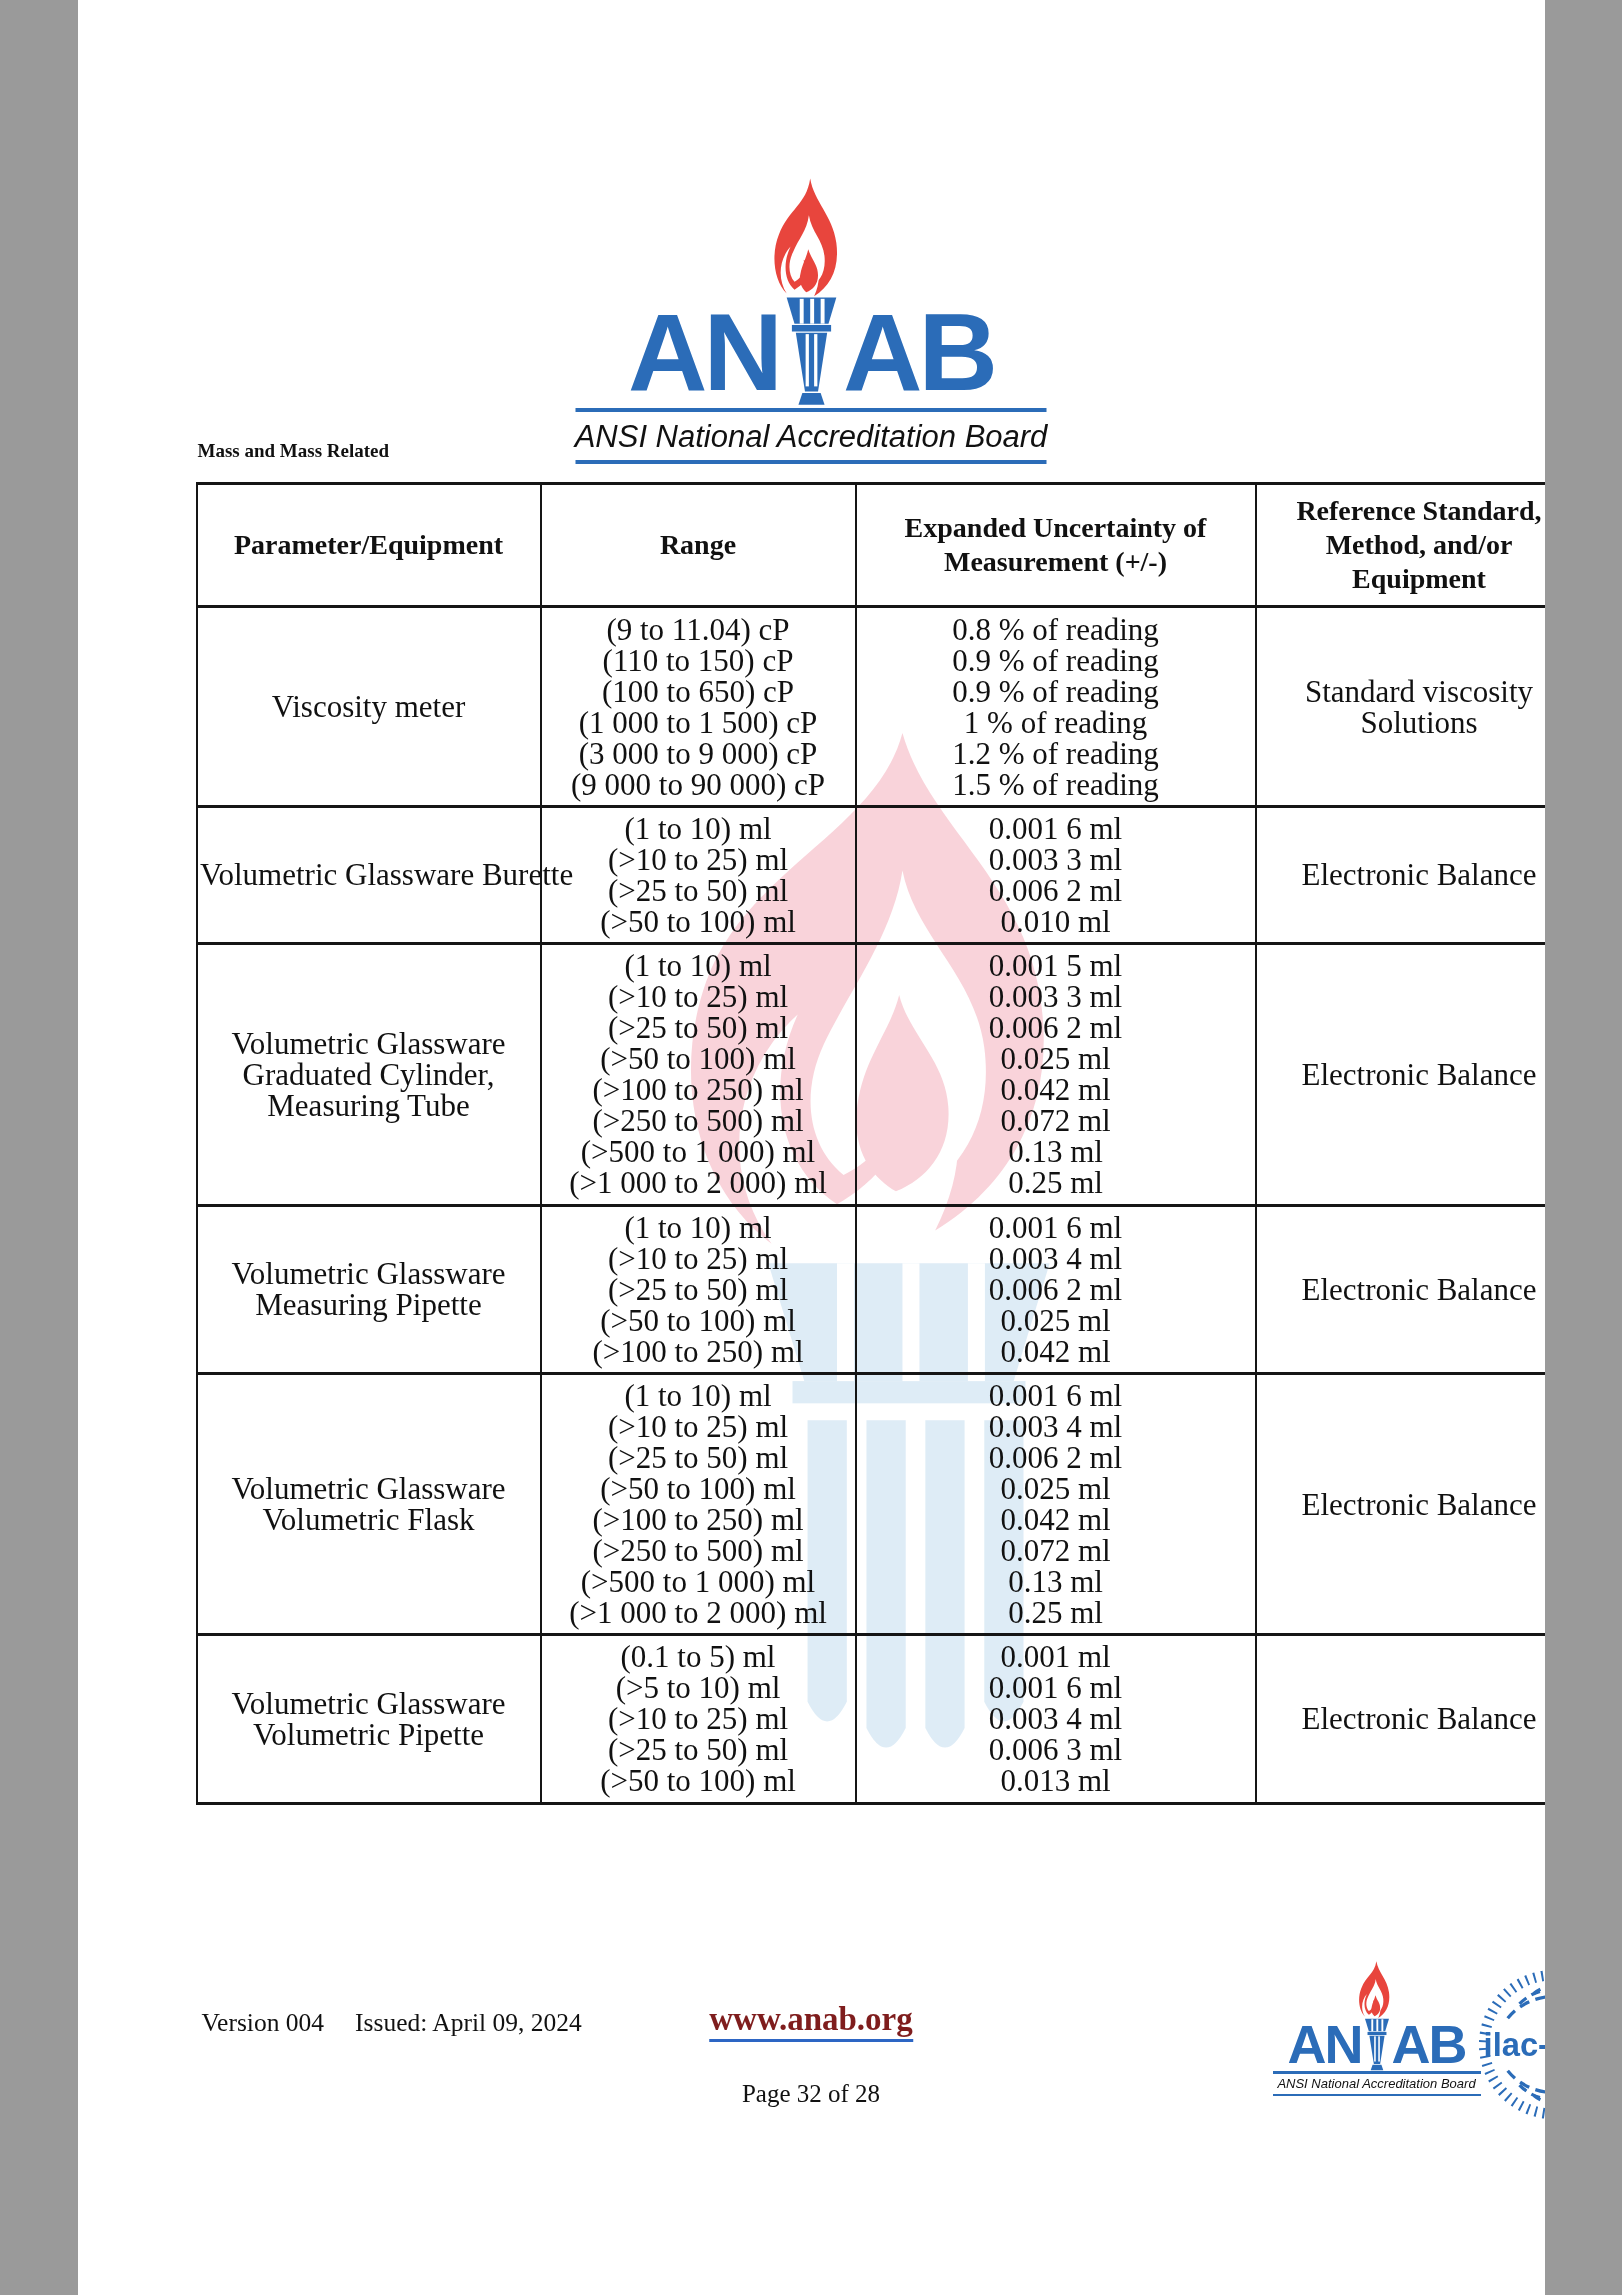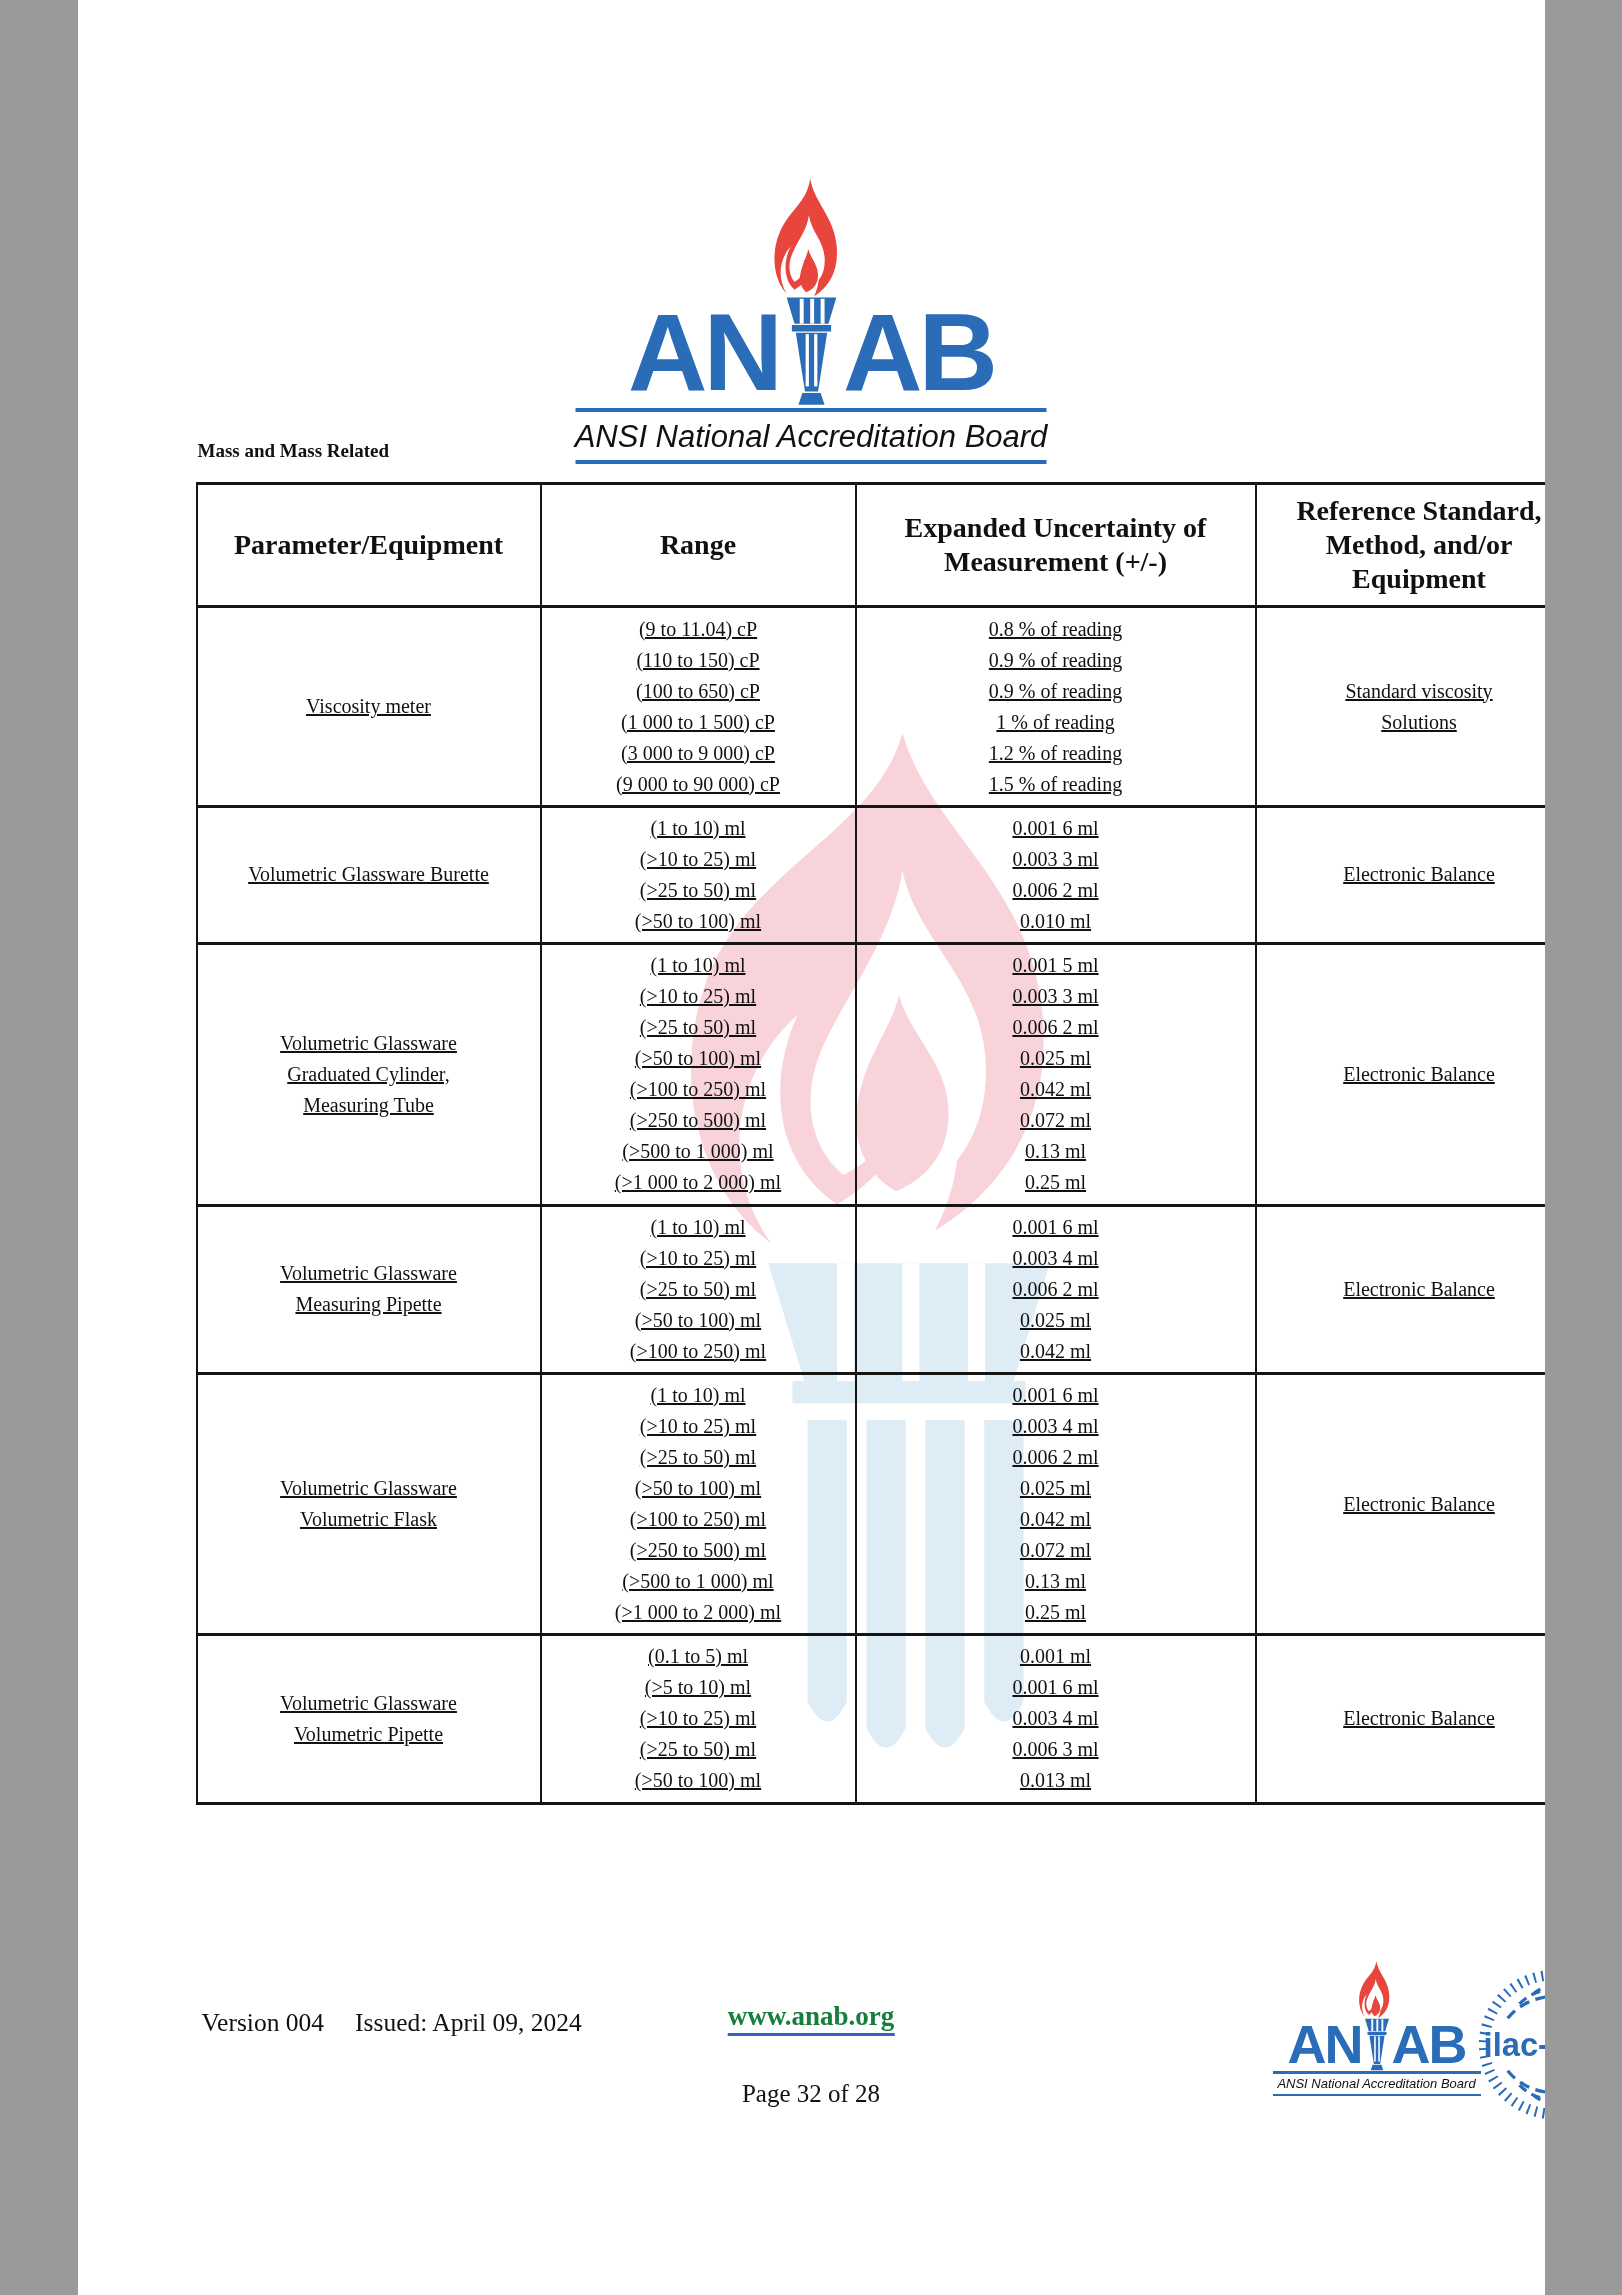--- a/index.html
+++ b/index.html
@@ -43,29 +43,29 @@
     border-collapse:collapse;table-layout:fixed;
     background:transparent;
   }
   .doc-table th,.doc-table td{
     border-left:2px solid #151515;border-right:2px solid #151515;
     border-top:3.3px solid #151515;border-bottom:3.3px solid #151515;
     vertical-align:middle;text-align:center;
     padding:5.2px 2.6px;
   }
   .doc-table th{font-size:28px;font-weight:bold;line-height:34px;padding:9.2px 11.8px;}
-  .doc-table td{font-size:20px;line-height:31px;text-decoration:underline;}
+  .doc-table td{font-size:31px;line-height:31px;}
   .cell-line{white-space:nowrap;}
 
   
   .footer-version{position:absolute;left:124px;top:2008px;font-size:25.5px;}
   .footer-version .gap{display:inline-block;width:31px;}
   .footer-site{
     position:absolute;left:50%;transform:translateX(-50%);top:2001px;
-    font-size:27px;font-weight:bold;color:#15803d;
+    font-size:33px;font-weight:bold;color:#7f1d1d;
     border-bottom:3.3px solid #2d66c4;padding-bottom:1.3px;
     text-decoration:none;
   }
   .footer-page{position:absolute;left:50%;transform:translateX(-50%);top:2080px;font-size:25px;}
 
   
   .logo-bottom{position:absolute;left:1191px;top:1966px;width:216px;text-align:center;}
   .logo-bottom .brand-row{display:flex;justify-content:center;align-items:flex-end;margin-top:54px;height:48px;}
   .logo-bottom .brand{
     font-family:"Liberation Sans", sans-serif;font-weight:900;

